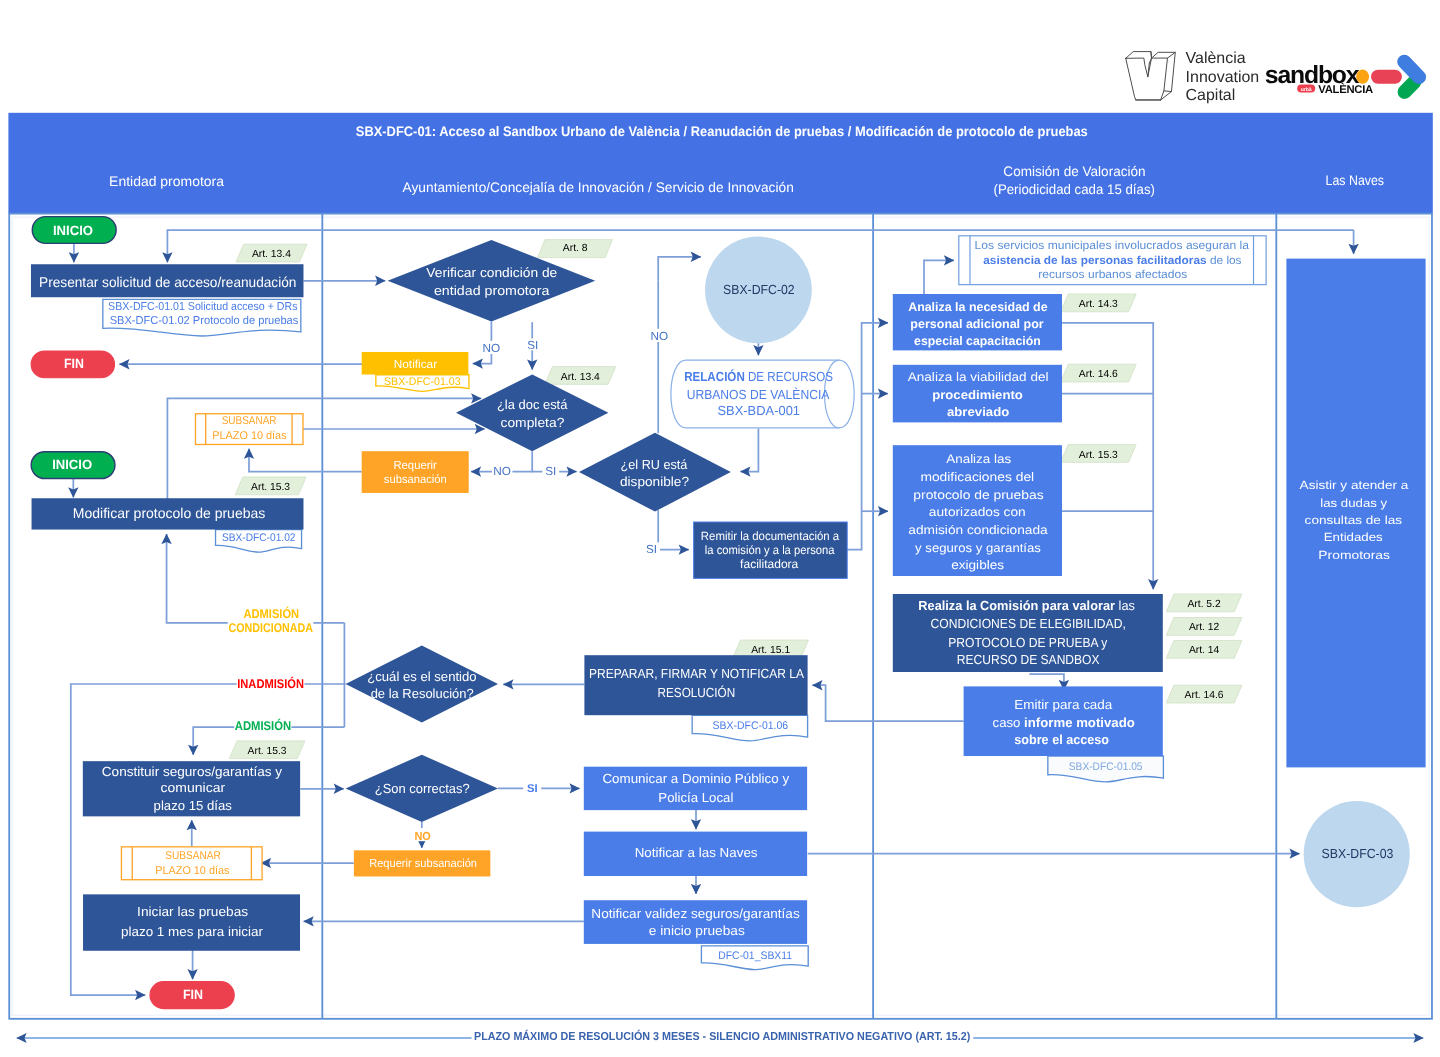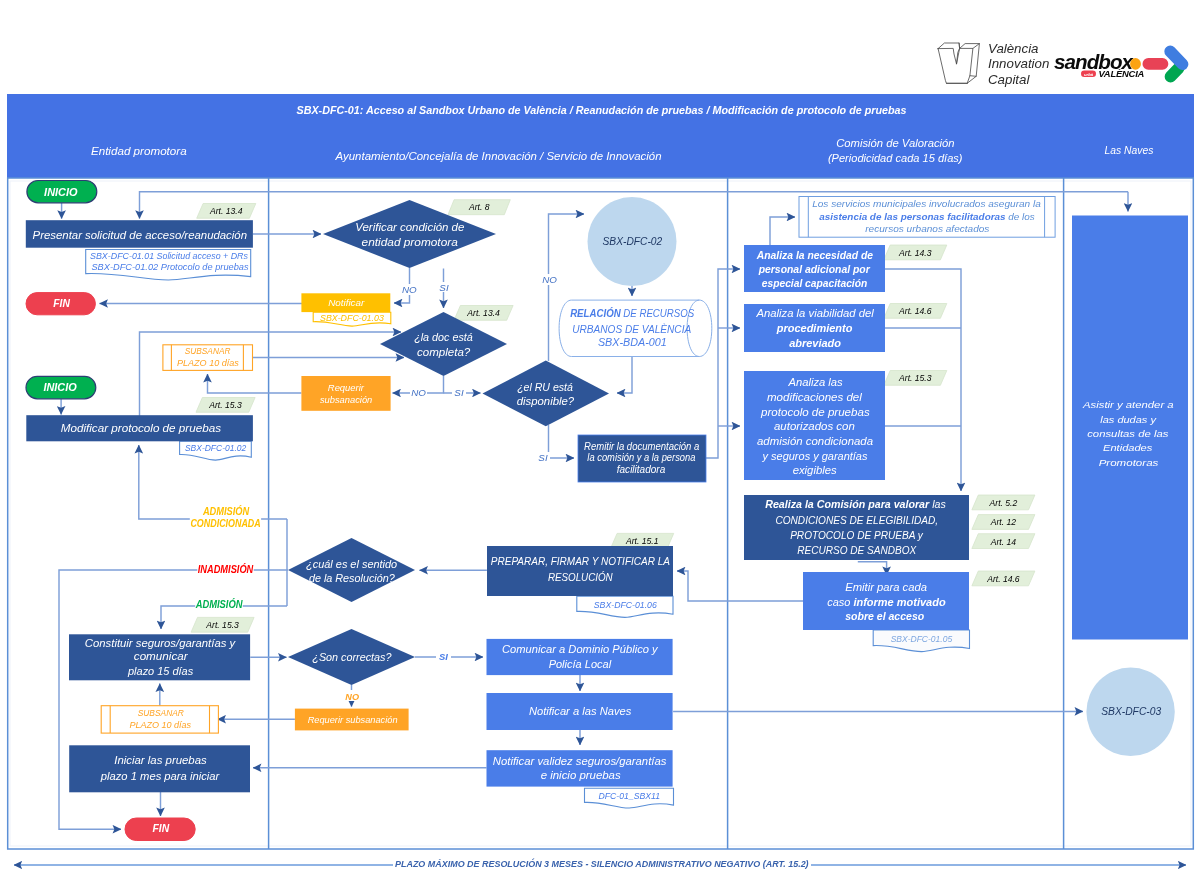--- a/index.html
+++ b/index.html
@@ -1,17 +1,17 @@
 <!DOCTYPE html>
 <html><head>
 <meta charset="utf-8">
 <style>
   html,body{margin:0;padding:0;background:#ffffff;}
   body{width:1200px;height:881px;overflow:hidden;font-family:"Liberation Sans",sans-serif;}
-  #root{position:relative;width:1200px;height:881px;font-style:italic;}
+  #root{position:relative;width:1200px;height:881px;}
   svg{display:block;}
 </style>
 </head>
 <body>
 
 <div id="root">
   <svg id="diagram" width="1200" height="881" viewBox="0 0 1200 881" xmlns="http://www.w3.org/2000/svg">
     <defs>
       <marker id="ah" viewBox="0 0 10 10" refX="9.6" refY="5" markerWidth="6.2" markerHeight="6.2" orient="auto-start-reverse" markerUnits="strokeWidth">
         <path d="M 0.2 0.2 L 10 5 L 0.2 9.8 L 2.2 5 z" fill="#2e5597"></path>

